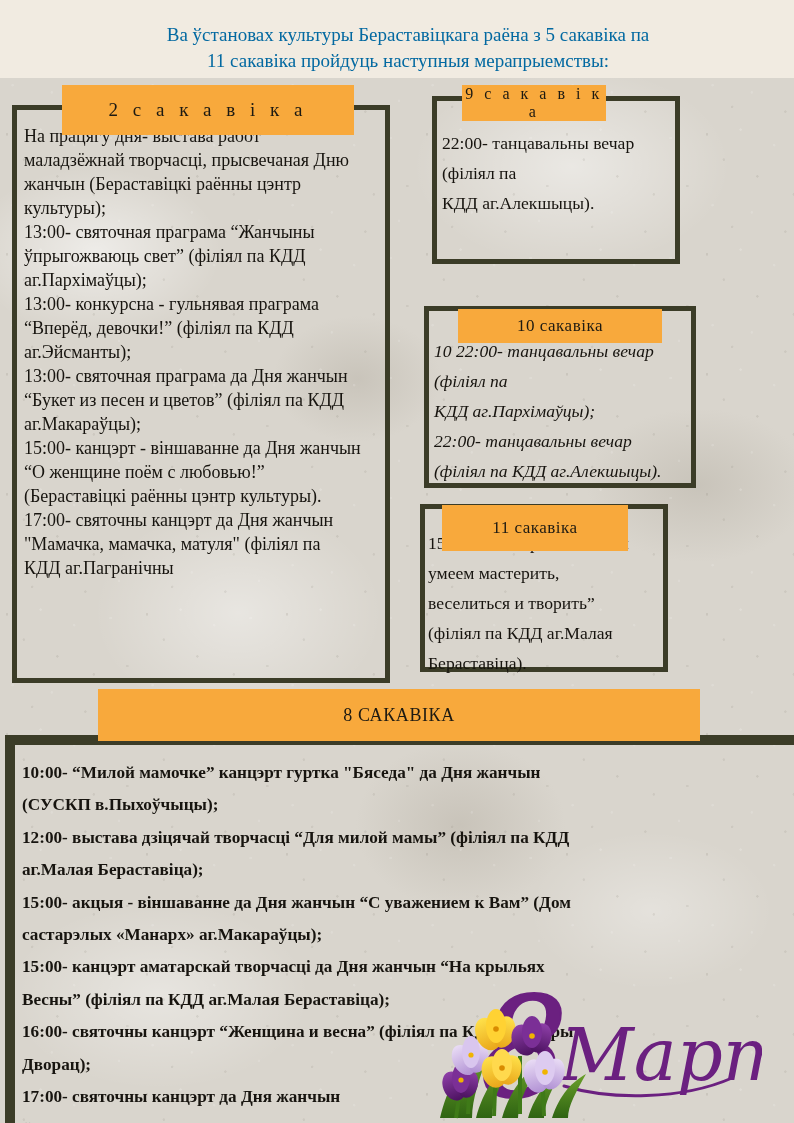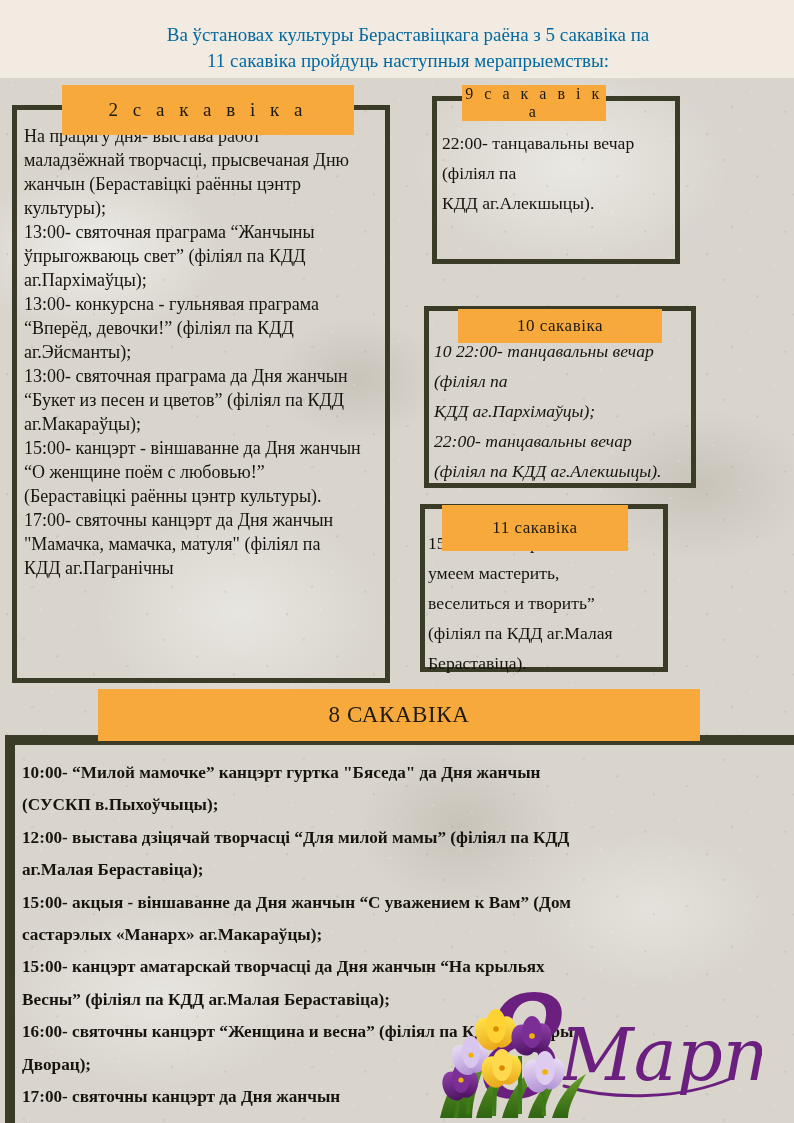--- a/index.html
+++ b/index.html
@@ -152,21 +152,21 @@
     font-size: 17px; letter-spacing: 0.5px; margin-top: 13px;
   }
   #text-mar11 {
     left: 428px; top: 528px; width: 300px;
     font-size: 17.6px; line-height: 30px;
   }
 
   
   #tag-mar8 {
     left: 98px; top: 689px; width: 602px; height: 52px;
-    font-size: 23px; letter-spacing: 0.6px;
+    font-size: 18px; letter-spacing: 0.6px;
   }
   #frame-mar8 {
     left: 5px; top: 735px; width: 800px; height: 400px;
     border-width: 10px;
   }
   #text-mar8 {
     left: 22px; top: 757px; width: 752px;
     font-size: 17.2px; line-height: 32.4px;
     font-weight: bold;
     font-family: "Liberation Serif", "DejaVu Serif", serif;

